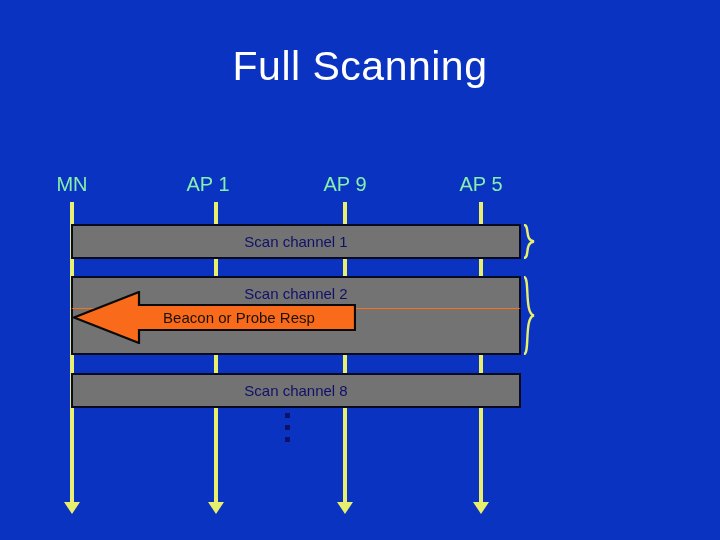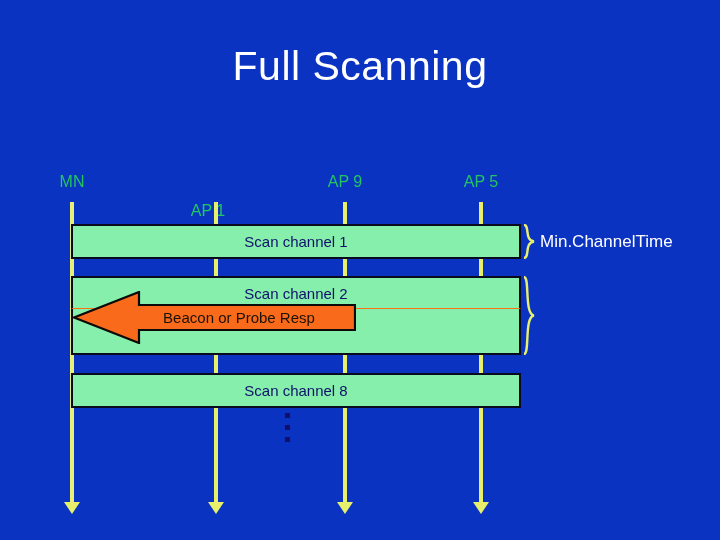--- a/index.html
+++ b/index.html
@@ -31,22 +31,22 @@
     font-size: 41px;
     font-weight: 400;
     letter-spacing: 0.5px;
     line-height: 1.1;
     white-space: nowrap;
   }
 
   
   .col-label {
     position: absolute;
-    color: #22c55e;
-    font-size: 16px;
+    color: #86efac;
+    font-size: 20px;
     text-align: center;
     white-space: nowrap;
     transform: translateX(-50%);
     top: 173px;
   }
 
   
   .timeline {
     position: absolute;
     width: 4px;
@@ -65,21 +65,21 @@
     border-left: 8px solid transparent;
     border-right: 8px solid transparent;
     border-top: 12px solid #e8ef6a;
     top: 502px;
     transform: translateX(-8px);
   }
 
   
   .scan-bar {
     position: absolute;
-    background: #86efac;
+    background: #737373;
     border: 2px solid #0a0a1e;
     box-sizing: border-box;
     color: #10106a;
     font-size: 15px;
     display: flex;
     align-items: center;
     justify-content: center;
     white-space: nowrap;
   }
   .scan-bar.no-bottom {
@@ -145,42 +145,41 @@
   }
 </style>
 </head>
 <body>
 
 <div id="slide">
 
   <div id="slide-title">Full Scanning</div>
 
   <div class="col-label" style="left:72px;">MN</div>
-  <div class="col-label" style="left:208px;margin-top:29px;">AP 1</div>
+  <div class="col-label" style="left:208px;">AP 1</div>
   <div class="col-label" style="left:345px;">AP 9</div>
   <div class="col-label" style="left:481px;">AP 5</div>
 
   <div class="timeline mn" style="left:72px;"></div>
   <div class="timeline" style="left:216px;"></div>
   <div class="timeline" style="left:345px;"></div>
   <div class="timeline" style="left:481px;"></div>
 
   <div class="arrow-down" style="left:72px;"></div>
   <div class="arrow-down" style="left:216px;"></div>
   <div class="arrow-down" style="left:345px;"></div>
   <div class="arrow-down" style="left:481px;"></div>
 
   <div class="scan-bar" style="left:71px; top:224px; width:450px; height:35px;">Scan channel 1</div>
 
   <div class="brace" style="left:521px; top:224px; width:16px; height:35px;">
     <svg width="16" height="35" viewBox="0 0 16 35">
       <path d="M3 1 C9 1 3 16 13 17.5 C3 19 9 34 3 34" fill="none" stroke="#e8ef6a" stroke-width="2.4"></path>
     </svg>
   </div>
-  <div class="brace-label" style="left:540px; top:242px;">Min.ChannelTime</div>
 
   <div class="scan-bar no-bottom" style="left:71px; top:276px; width:450px; height:33px;">Scan channel 2</div>
 
   <div class="scan-bar no-top" style="left:71px; top:309px; width:450px; height:46px;"></div>
 
   <div id="beacon-arrow">
     <svg width="283" height="53" viewBox="0 0 283 53">
       <path d="M1 26.5 L66 1 L66 14 L282 14 L282 39 L66 39 L66 52 Z" fill="#f96a1a" stroke="#0a0a0a" stroke-width="2.2" stroke-linejoin="miter"></path>
     </svg>
     <div id="beacon-arrow-label">Beacon or Probe Resp</div>

